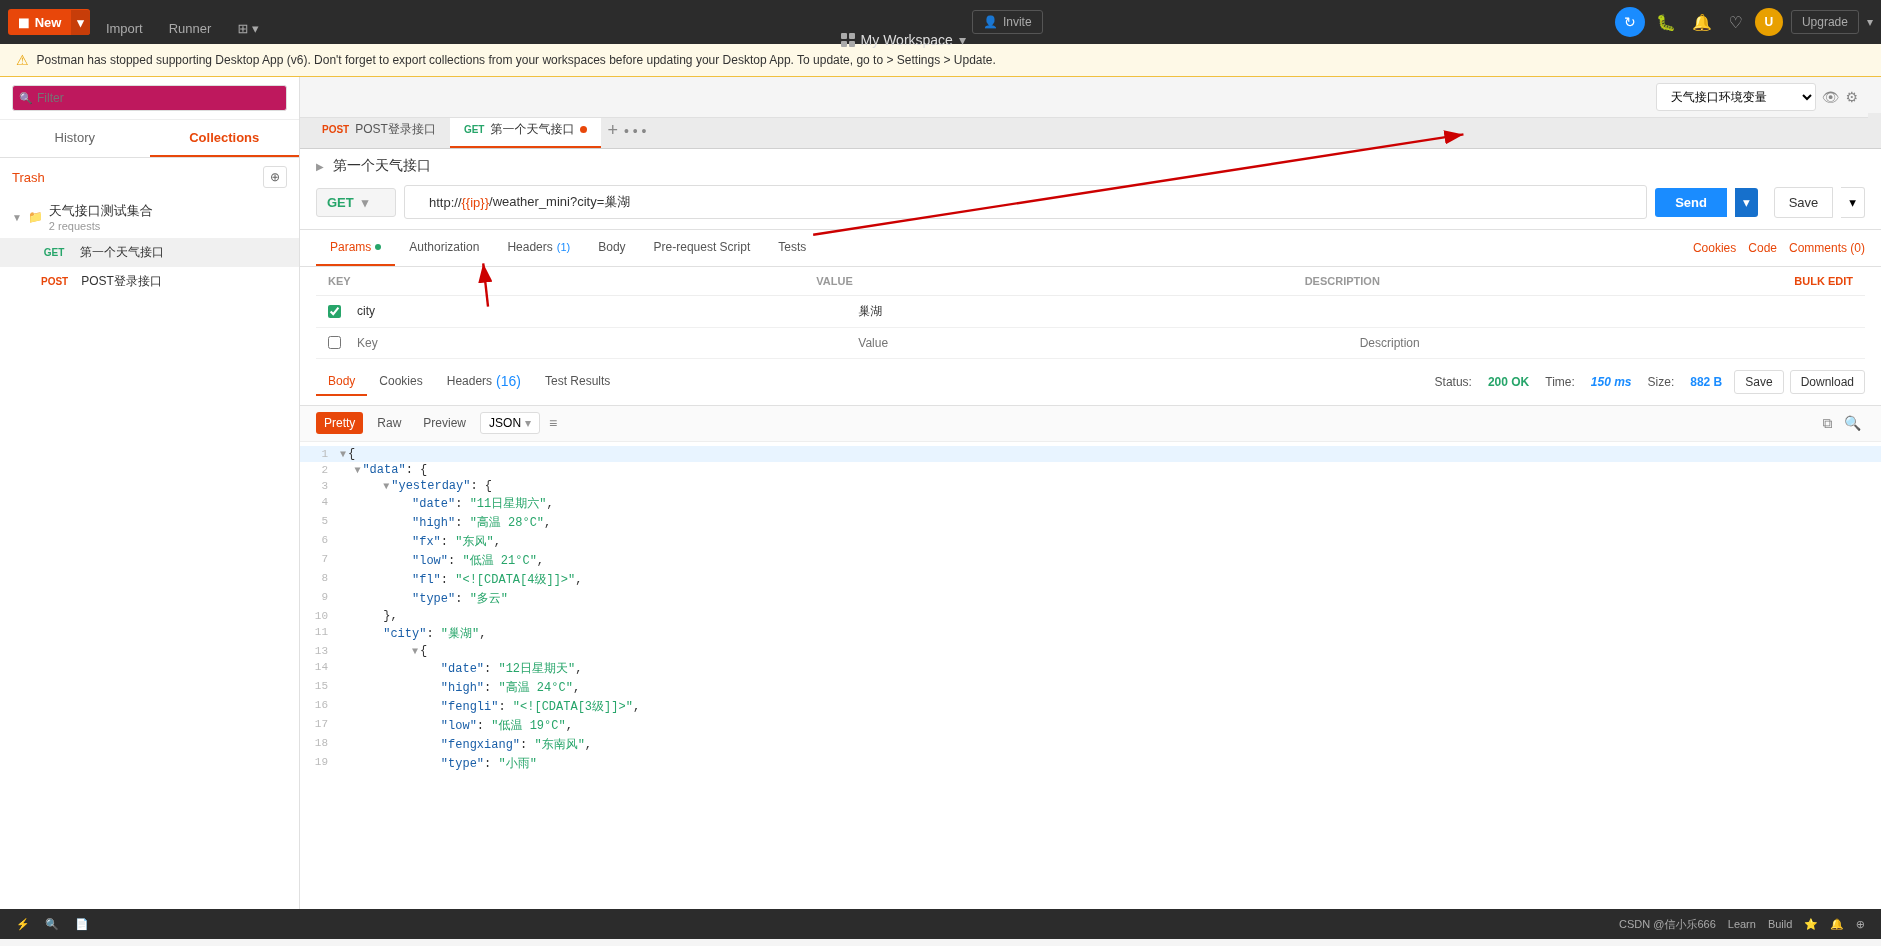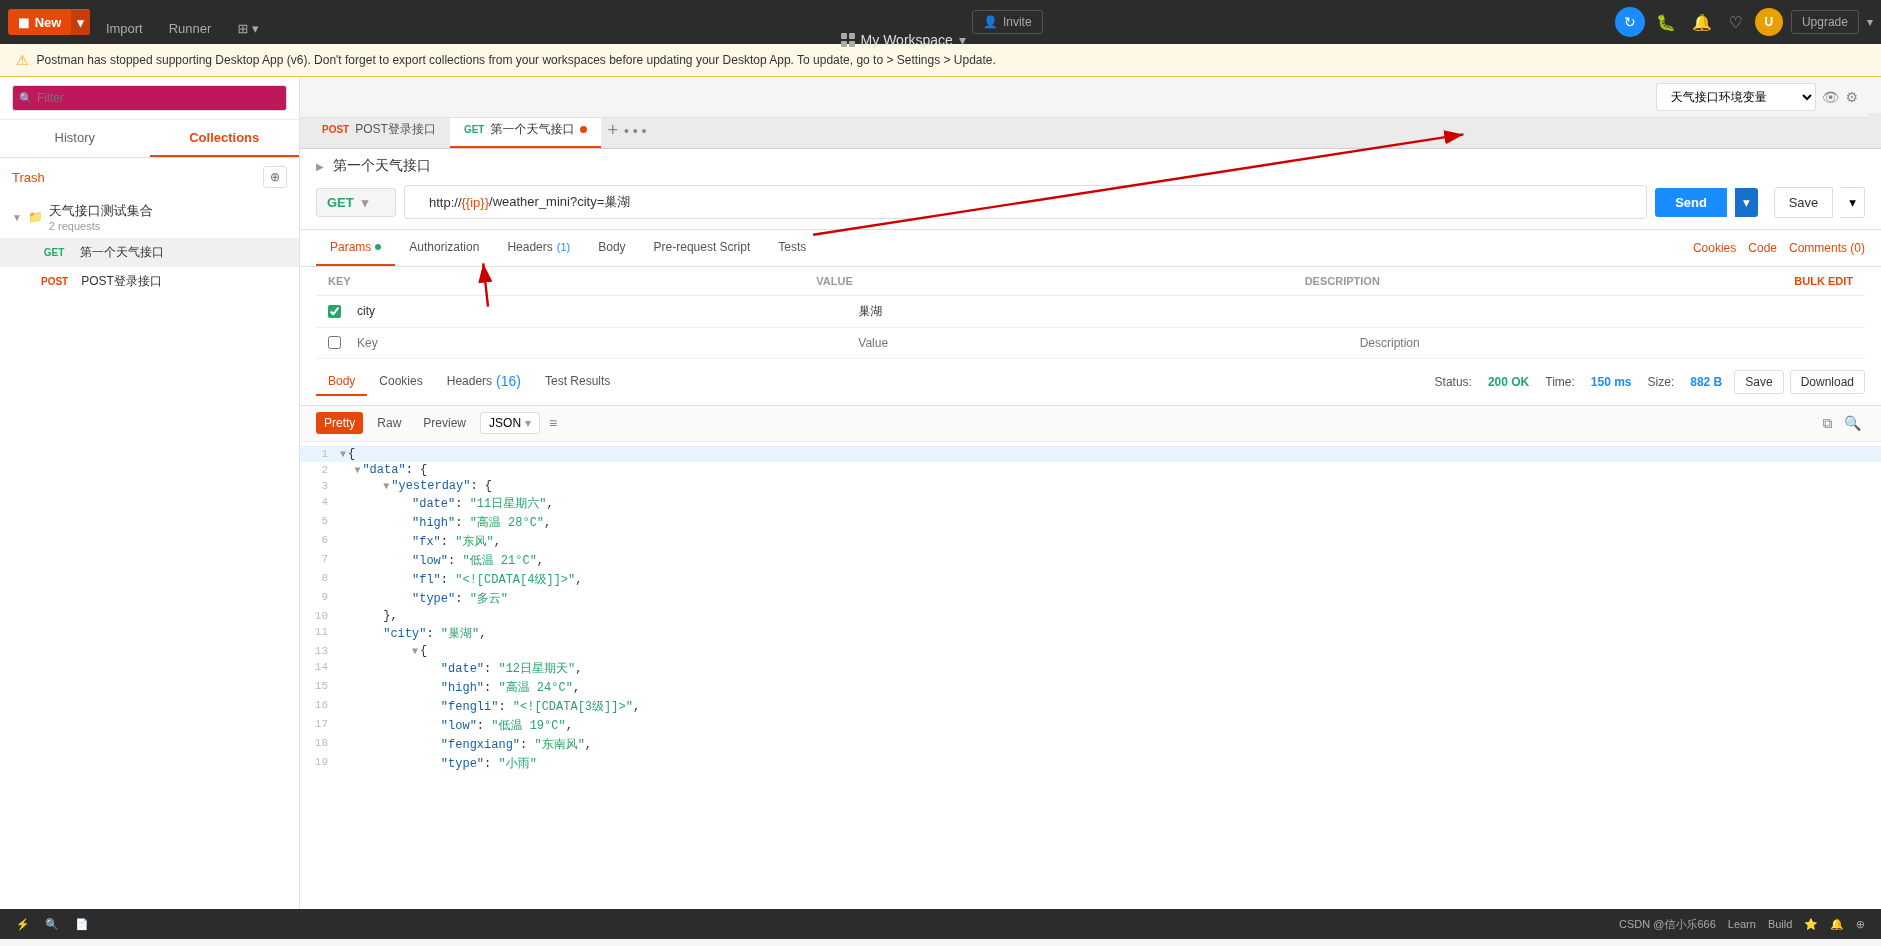--- a/index.html
+++ b/index.html
@@ -102,21 +102,21 @@
     .param-checkbox { accent-color: #27a56a; }
 
     
     .response-section { flex: 1; background: #fff; display: flex; flex-direction: column; }
     .response-header { display: flex; align-items: center; padding: 8px 16px; border-bottom: 1px solid #e0e0e0; gap: 0; }
     .resp-tab { padding: 6px 12px; font-size: 12px; color: #555; cursor: pointer; border-bottom: 2px solid transparent; display: flex; align-items: center; gap: 4px; }
     .resp-tab.active { color: #e8470a; border-bottom: 2px solid #e8470a; }
     .resp-tab .badge { color: #1a8cff; font-size: 14px; }
     .resp-status { margin-left: auto; display: flex; align-items: center; gap: 16px; font-size: 12px; color: #555; }
     .status-ok { color: #27a56a; font-weight: 600; }
-    .time-val { color: #1a8cff; font-weight: 600; }
+    .time-val { color: #1a8cff; font-weight: 600; font-style: italic; }
     .size-val { color: #1a8cff; font-weight: 600; }
     .resp-actions { display: flex; gap: 6px; margin-left: 12px; }
     .resp-action-btn { background: transparent; border: 1px solid #ddd; border-radius: 3px; padding: 4px 10px; font-size: 12px; cursor: pointer; color: #333; }
 
     
     .resp-format-bar { display: flex; align-items: center; padding: 6px 16px; gap: 6px; border-bottom: 1px solid #eee; background: #fafafa; }
     .fmt-btn { background: transparent; border: none; padding: 4px 8px; font-size: 12px; color: #555; cursor: pointer; border-radius: 3px; }
     .fmt-btn.active { background: #e8470a; color: white; border-radius: 3px; }
     .fmt-select { display: flex; align-items: center; gap: 4px; border: 1px solid #ddd; border-radius: 3px; padding: 3px 8px; font-size: 12px; cursor: pointer; background: #fff; }
     .fmt-right { margin-left: auto; display: flex; gap: 6px; }

